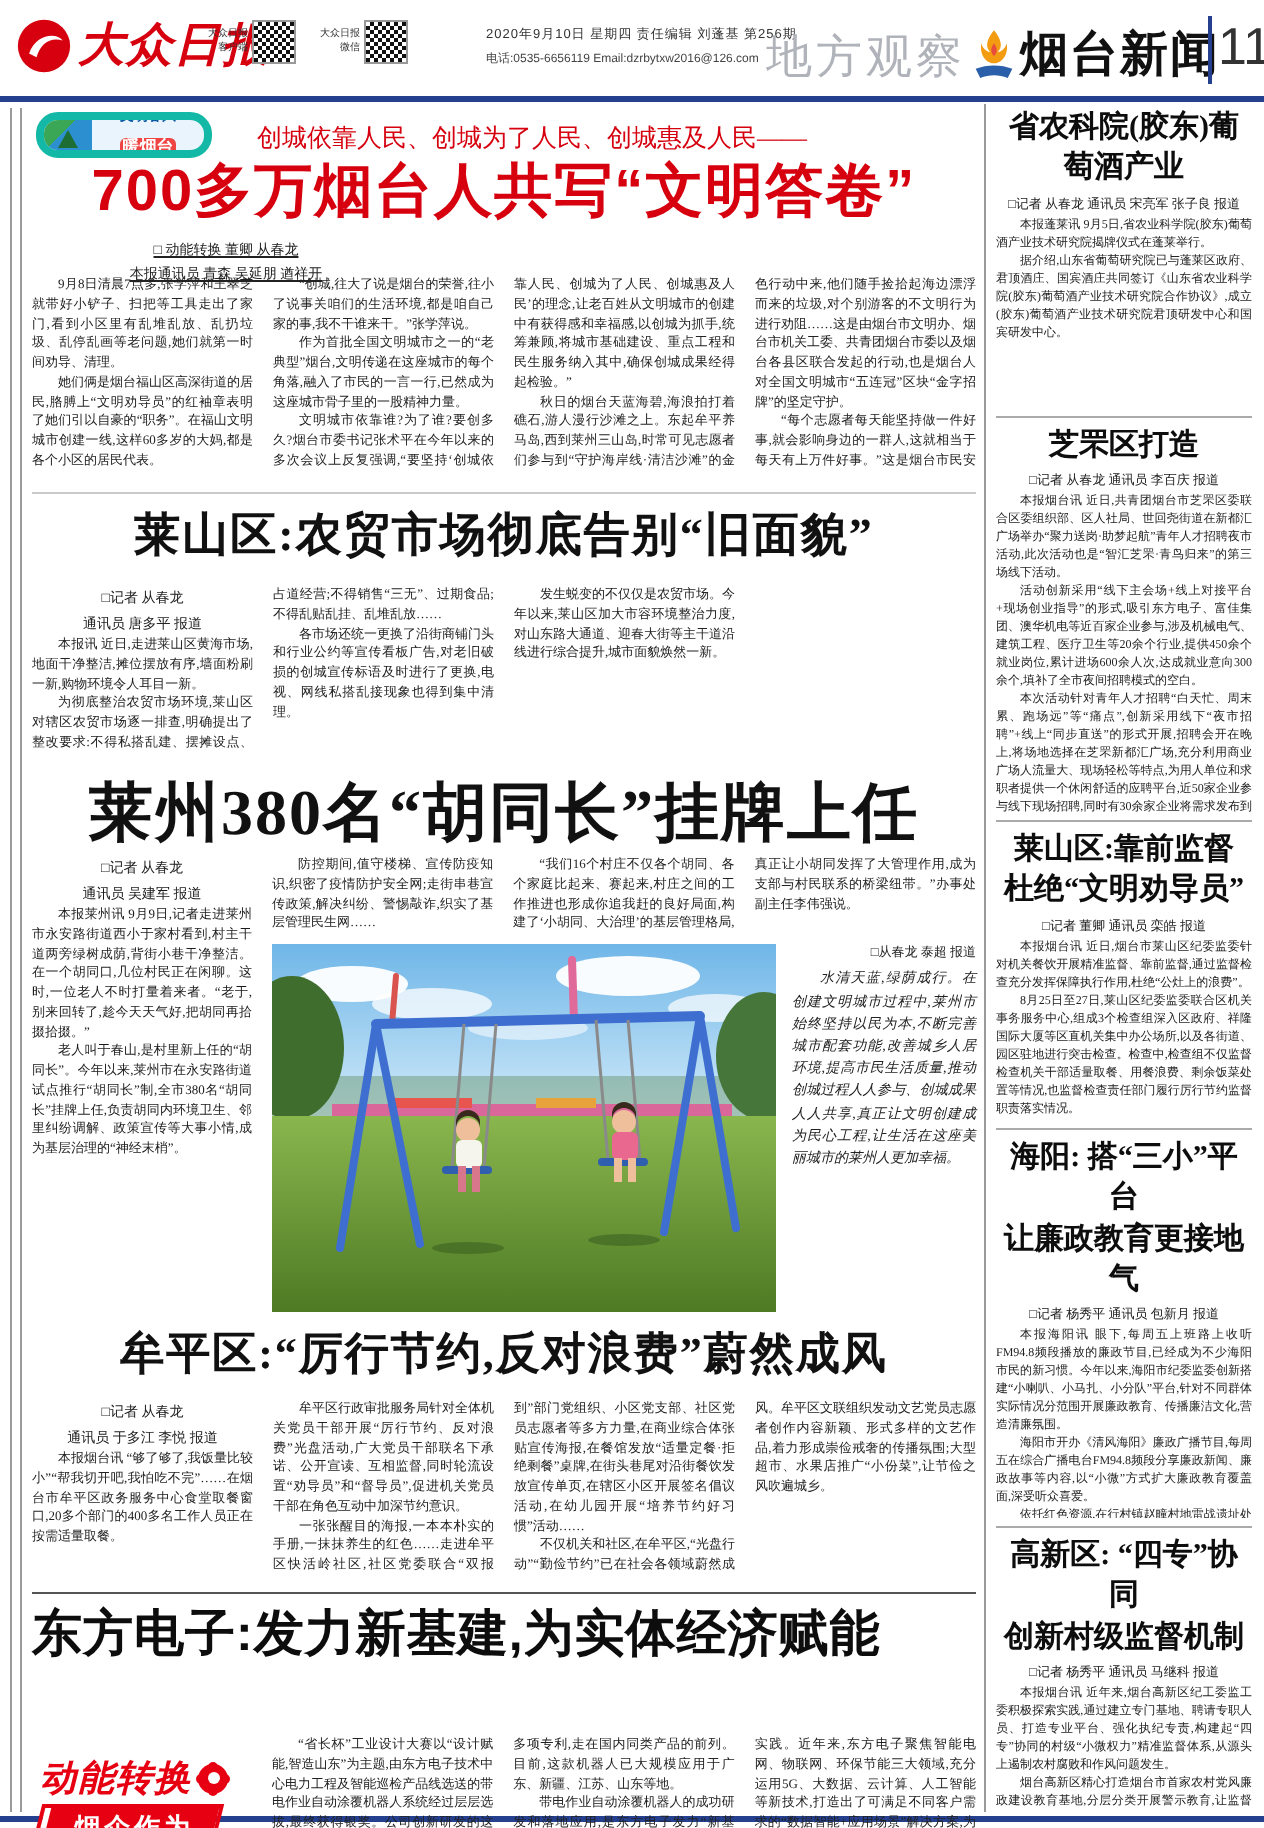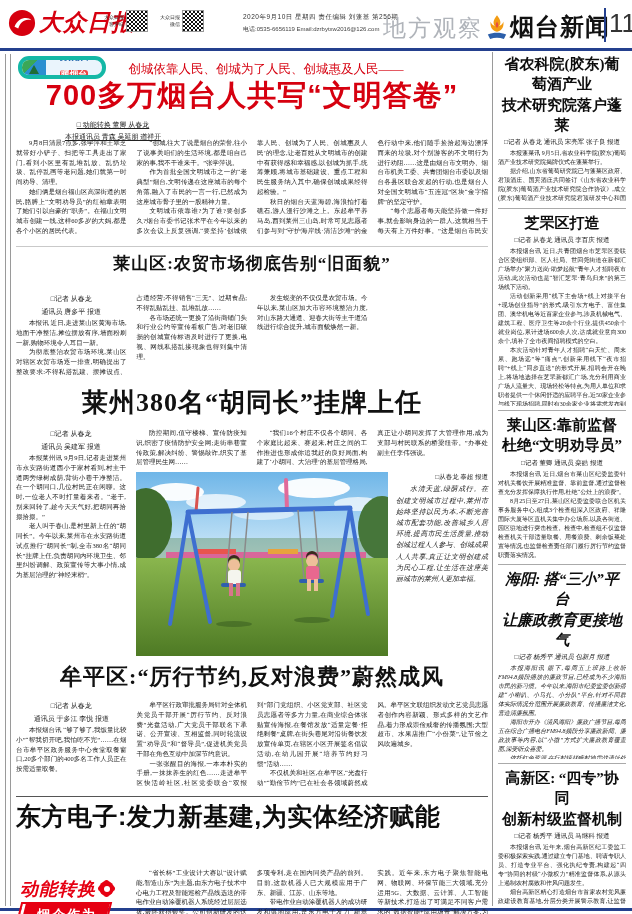--- a/index.html
+++ b/index.html
@@ -49,24 +49,24 @@
   .lead-byline { position:absolute; left:2px; top:68px; width:190px; text-align:center; font-size:7px; color:#222; line-height:1.7; }
   .u { text-decoration:underline; }
 
   .cols { text-align:justify; font-size:6.5px; line-height:1.5; color:#222; column-fill:auto; overflow:hidden; }
   .cols p, .cols div p { margin:0; text-indent:2em; }
   .cols .byl { text-indent:0; text-align:center; font-size:7px; line-height:1.8; }
 
   .lead-body { position:absolute; left:0; top:86px; width:472px; height:104px; column-count:4; column-gap:10px; }
 
   .div1 { position:absolute; left:0; top:194px; width:472px; border-top:1px solid #c9c9c9; }
-  .laishan-head { position:absolute; left:0; top:200px; width:100%; text-align:center; font-size:17px; font-weight:bold; color:#111; letter-spacing:1px; }
+  .laishan-head { position:absolute; left:0; top:200px; width:100%; text-align:center; font-size:23px; font-weight:bold; color:#111; letter-spacing:1px; }
   .laishan-body { position:absolute; left:0; top:241px; width:472px; height:86px; column-count:4; column-gap:10px; }
 
-  .laizhou-head { position:absolute; left:0; top:333px; width:100%; text-align:center; font-size:26px; font-weight:bold; color:#111; letter-spacing:1px; }
+  .laizhou-head { position:absolute; left:0; top:333px; width:100%; text-align:center; font-size:32px; font-weight:bold; color:#111; letter-spacing:1px; }
   .laizhou-wrap { position:absolute; left:0; top:376px; width:472px; height:230px; display:flex; }
   .lz-left { width:110px; height:230px; overflow:hidden; font-size:6.5px; line-height:1.5; text-align:justify; }
   .lz-left p { margin:0; text-indent:2em; }
   .lz-left .byl { text-indent:0; text-align:center; font-size:7px; line-height:1.8; }
   .lz-right { flex:1; margin-left:10px; }
   .lz-band { height:40px; column-count:3; column-gap:10px; }
   .lz-photo-row { display:flex; margin-top:4px; }
   .photo { width:252px; height:184px; display:block; }
   .lz-caption { width:92px; margin-left:8px; font-style:italic; font-size:7px; line-height:1.6; color:#222; text-align:justify; }
   .lz-caption .cap-byl { font-style:normal; text-align:right; text-indent:0; font-size:6.5px; margin-bottom:2px; }
@@ -90,21 +90,21 @@
   .df-body { flex:1; height:66px; column-count:3; column-gap:10px; }
 
   
   .sidebar { position:absolute; left:498px; top:54px; width:128px; height:852px; display:flex; flex-direction:column; }
   .sb-art { overflow:hidden; }
   .sb-title { text-align:center; font-weight:bold; font-size:15px; line-height:1.35; color:#0d0d0d; }
   .sb-byline { text-align:center; font-size:6.5px; color:#222; margin:3px 0 2px; }
   .sb-body { font-size:6px; line-height:1.5; text-align:justify; color:#222; }
   .sb-body p { margin:0; text-indent:2em; }
   .sb-div { border-top:1px solid #aaa; margin:4px 0; }
-  .h1a { height:150px; } .h2a { height:193px; } .h3a { height:145px; } .h4a { height:190px;font-style:italic; } .h5a { flex:1; }
+  .h1a { height:150px; } .h2a { height:193px; } .h3a { height:145px; } .h4a { height:190px; } .h5a { flex:1; }
 </style>
 </head>
 <body>
 
 <div class="page">
 
   <div class="masthead">
     <div class="logo-wrap">
       <svg width="28" height="28" viewBox="0 0 30 30">
         <circle cx="15" cy="15" r="14" fill="#d6000f"></circle>
@@ -287,21 +287,20 @@
           <p>带电作业自动涂覆机器人的成功研发和落地应用,是东方电子发力“新基建”、赋能新领域惠及民生的一次生动实践。近年来,东方电子聚焦智能电网、物联网、环保节能三大领域,充分运用5G、大数据、云计算、人工智能等新技术,打造出了可满足不同客户需求的“数据智能+应用场景”解决方案,为实体经济新旧动能转换释放注入了源源不断的强大动力。</p>
         </div>
     </div>
   </div>
 
   <div class="sidebar">
 
     <div class="sb-art h1a">
       <div class="sb-title">
         <div>省农科院(胶东)葡萄酒产业</div>
-        <div>技术研究院落户蓬莱</div>
       </div>
       <div class="sb-byline">□记者 从春龙 通讯员 宋亮军 张子良 报道</div>
       <div class="sb-body">
           <p>本报蓬莱讯 9月5日,省农业科学院(胶东)葡萄酒产业技术研究院揭牌仪式在蓬莱举行。</p>
           <p>据介绍,山东省葡萄研究院已与蓬莱区政府、君顶酒庄、国宾酒庄共同签订《山东省农业科学院(胶东)葡萄酒产业技术研究院合作协议》,成立(胶东)葡萄酒产业技术研究院君顶研发中心和国宾研发中心。</p>
         </div>
     </div>
     <div class="sb-div"></div>
 
     <div class="sb-art h2a">

